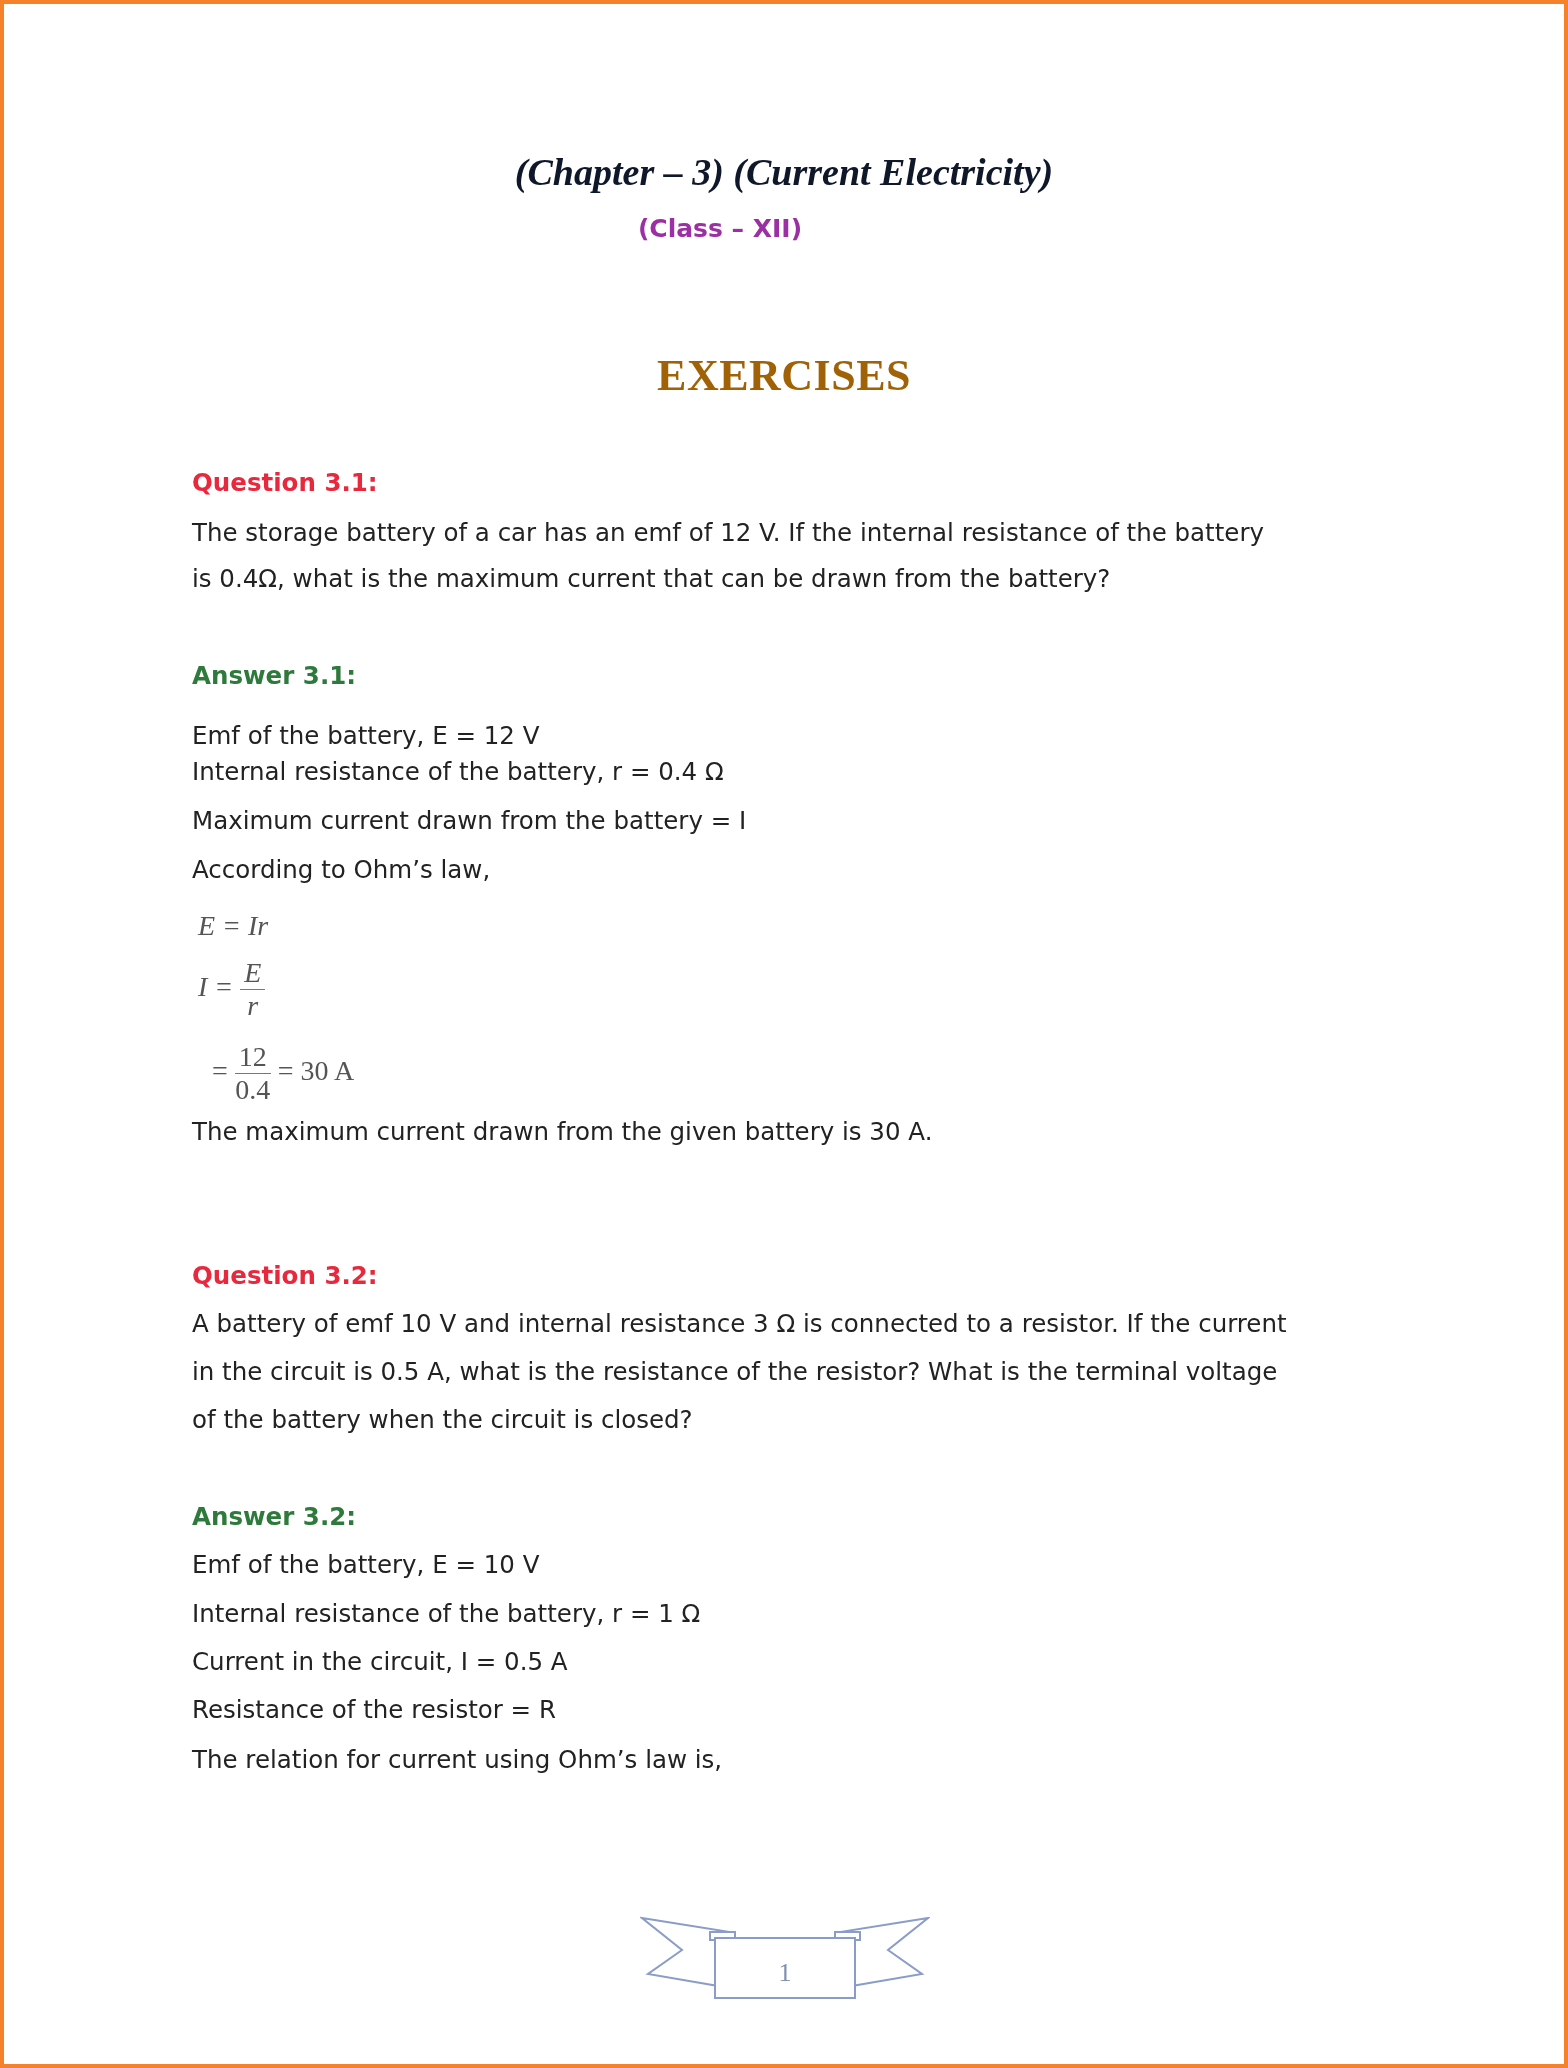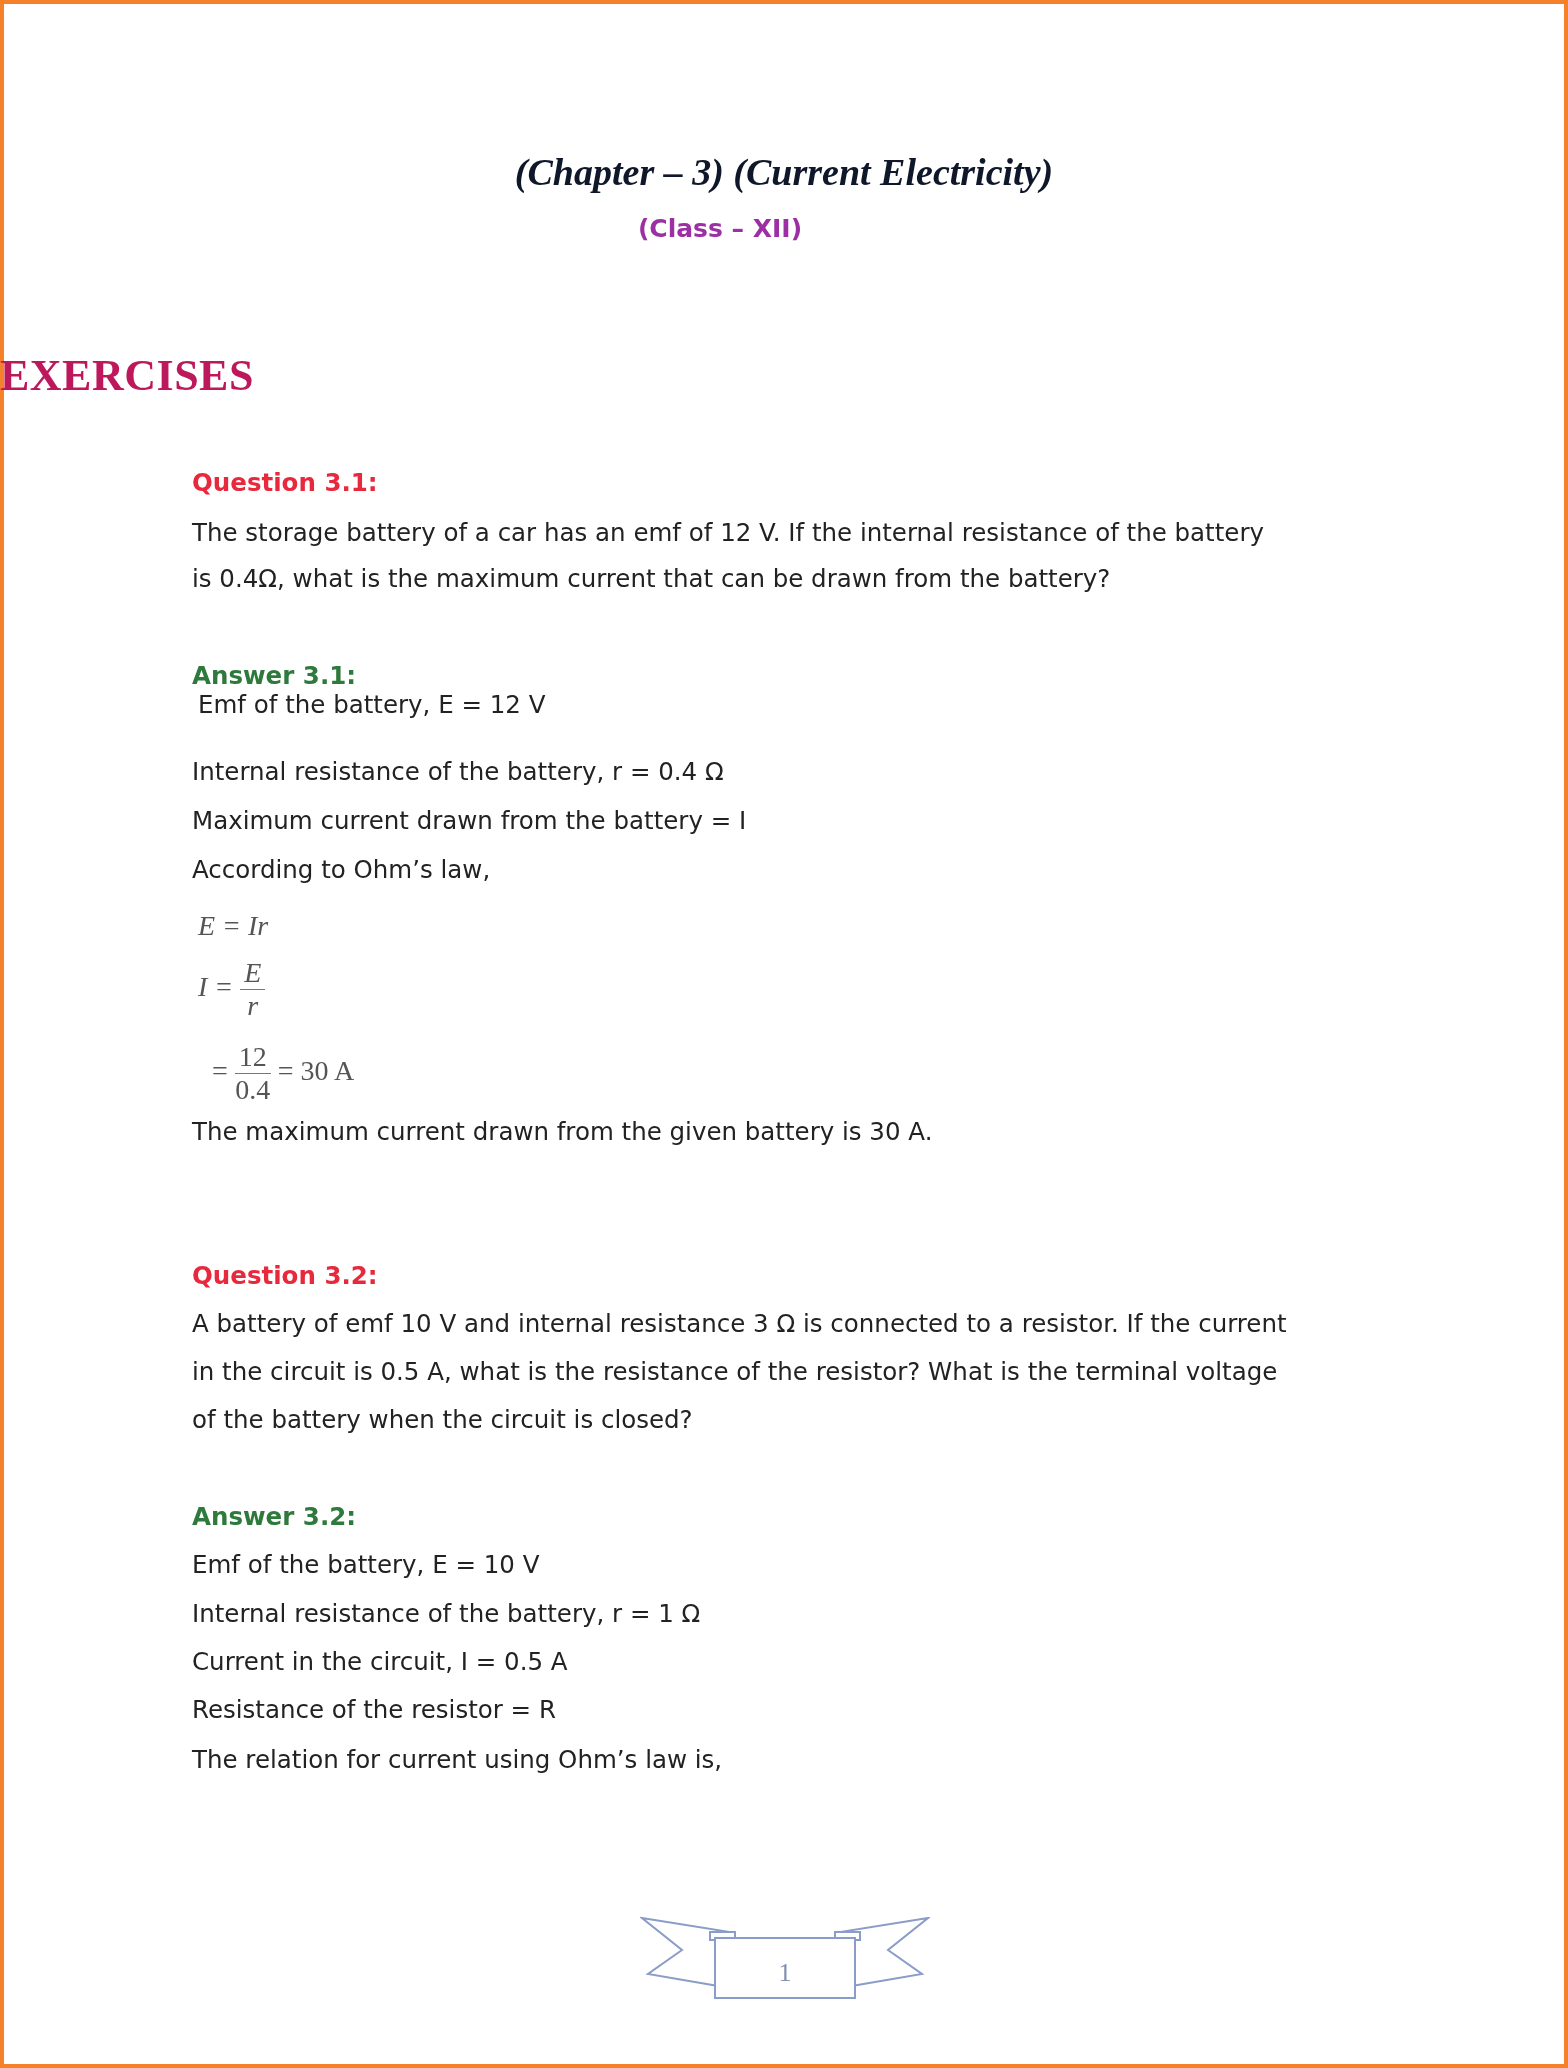--- a/index.html
+++ b/index.html
@@ -1,21 +1,21 @@
 <!DOCTYPE html>
 <html><head>
 <meta charset="utf-8">
 <style>
   html, body { margin:0; padding:0; }
   body { width:1568px; height:2068px; background:#ffffff; position:relative; overflow:hidden; }
   .frame { position:absolute; left:0; top:0; width:1568px; height:2068px; box-sizing:border-box; border:4px solid #f5822a; }
   .abs { position:absolute; }
   .chapter { left:0; width:1568px; top:150px; text-align:center; font-family:"Liberation Serif", serif; font-style:italic; font-weight:bold; font-size:38px; color:#0f172a; }
   .cls { left:0; width:1440px; top:214px; text-align:center; font-family:"DejaVu Sans", sans-serif; font-weight:bold; font-size:25px; color:#9b2fa3; }
-  .ex { left:0; width:1568px; top:350px; text-align:left; font-family:"Liberation Serif", serif; font-weight:bold; font-size:44px; color:#be185d; letter-spacing:0.5px; }
+  .ex { left:0; width:1568px; top:350px; text-align:center; font-family:"Liberation Serif", serif; font-weight:bold; font-size:44px; color:#a16207; letter-spacing:0.5px; }
   .content { left:192px; width:1190px; font-family:"DejaVu Sans", sans-serif; font-size:24.5px; color:#222; }
   .line { position:absolute; left:0; white-space:nowrap; }
   .qhead { color:#e8283c; font-weight:bold; }
   .ahead { color:#2e7a3c; font-weight:bold; }
   .math { position:absolute; font-family:"Liberation Serif", serif; font-size:28px; color:#555;margin-top:17px; }
   .frac { display:inline-block; vertical-align:middle; text-align:center; }
   .frac .num { display:block; padding:0 4px; border-bottom:1.5px solid #777; line-height:32px; }
   .frac .den { display:block; line-height:32px; }
   .it { font-style:italic; }
   .pagebadge { left:640px; top:1910px; width:290px; height:100px; }
@@ -30,21 +30,21 @@
 <div class="abs cls">(Class – XII)</div>
 <div class="abs ex">EXERCISES</div>
 
 <div class="abs content" style="top:0;height:1592px;">
 
   <div class="line qhead" style="top:468px;">Question 3.1:</div>
   <div class="line" style="top:518px;">The storage battery of a car has an emf of 12 V. If the internal resistance of the battery</div>
   <div class="line" style="top:564px;">is 0.4Ω, what is the maximum current that can be drawn from the battery?</div>
 
   <div class="line ahead" style="top:661px;text-align:center;">Answer 3.1:</div>
-  <div class="line" style="top:690px;margin-left:6px;">Emf of the battery, E = 12 V</div>
+  <div class="line" style="top:721px;">Emf of the battery, E = 12 V</div>
   <div class="line" style="top:757px;">Internal resistance of the battery, r = 0.4 Ω</div>
   <div class="line" style="top:806px;">Maximum current drawn from the battery = I</div>
   <div class="line" style="top:855px;">According to Ohm’s law,</div>
 
   <div class="math it" style="left:6px;top:893px;">E = Ir</div>
   <div class="math" style="left:6px;top:940px;">
     <span class="it">I =</span>
     <span class="frac it">
       <span class="num">E</span>
       <span class="den">r</span>

